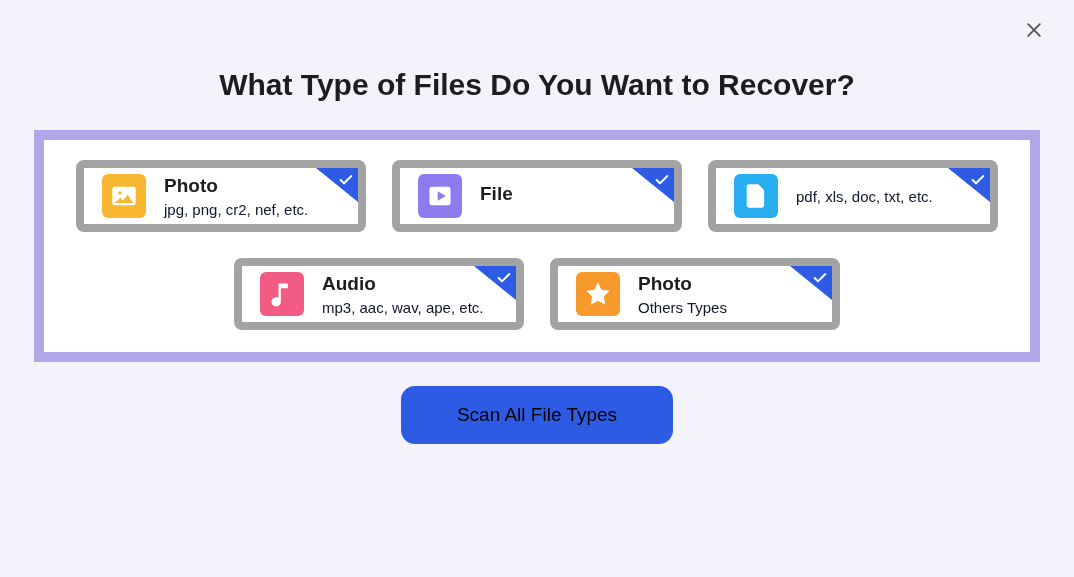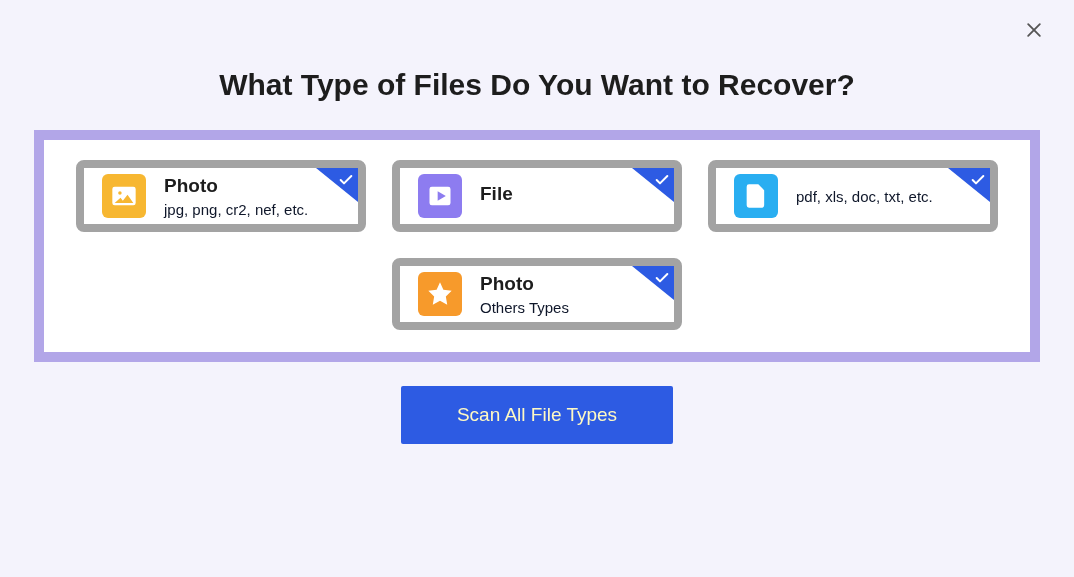--- a/index.html
+++ b/index.html
@@ -107,27 +107,27 @@
     top: 4px;
     right: 4px;
     width: 16px;
     height: 16px;
     color: #fff;
   }
   .scan-btn {
     display: block;
     margin: 24px auto 0 auto;
     background: #2d5be3;
-    color: #fef9c3;
+    color: #000000;
     border: none;
     padding: 18px 56px;
     font-size: 19px;
     font-weight: 500;
     cursor: pointer;
-    border-radius: 2px;
+    border-radius: 14px;
   }
   
   .bg-photo { background: #f7b731; }
   .bg-video { background: #8d7cf0; }
   .bg-doc   { background: #29aef1; }
   .bg-audio { background: #f25b82; }
   .bg-other { background: #f79a2b; }
 </style>
 </head>
 <body>
@@ -195,20 +195,36 @@
         <svg viewBox="0 0 24 24" fill="none" stroke="currentColor" stroke-width="3" stroke-linecap="round" stroke-linejoin="round">
             <polyline points="4 12 9 17 20 6"></polyline>
           </svg>
       </div>
     </div>
 
   </div>
 
   <div class="row">
 
+    <div class="card">
+      <div class="card-icon bg-audio">
+        <svg viewBox="0 0 24 24" fill="currentColor">
+            <path d="M9 3v12.2A4 4 0 1 0 11 19V7h6V3H9z"></path>
+          </svg>
+      </div>
+      <div class="card-text">
+        <div class="card-title">Audio</div>
+        <div class="card-desc">mp3, aac, wav, ape, etc.</div>
+      </div>
+      <div class="corner-check">
+        <svg viewBox="0 0 24 24" fill="none" stroke="currentColor" stroke-width="3" stroke-linecap="round" stroke-linejoin="round">
+            <polyline points="4 12 9 17 20 6"></polyline>
+          </svg>
+      </div>
+    </div>
 
     <div class="card">
       <div class="card-icon bg-other">
         <svg viewBox="0 0 24 24" fill="currentColor">
             <path d="M12 2l2.9 6.3L22 9.3l-5 4.9 1.2 7L12 17.8 5.8 21.2 7 14.2 2 9.3l7.1-1z"></path>
           </svg>
       </div>
       <div class="card-text">
         <div class="card-title">Photo</div>
         <div class="card-desc">Others Types</div>

